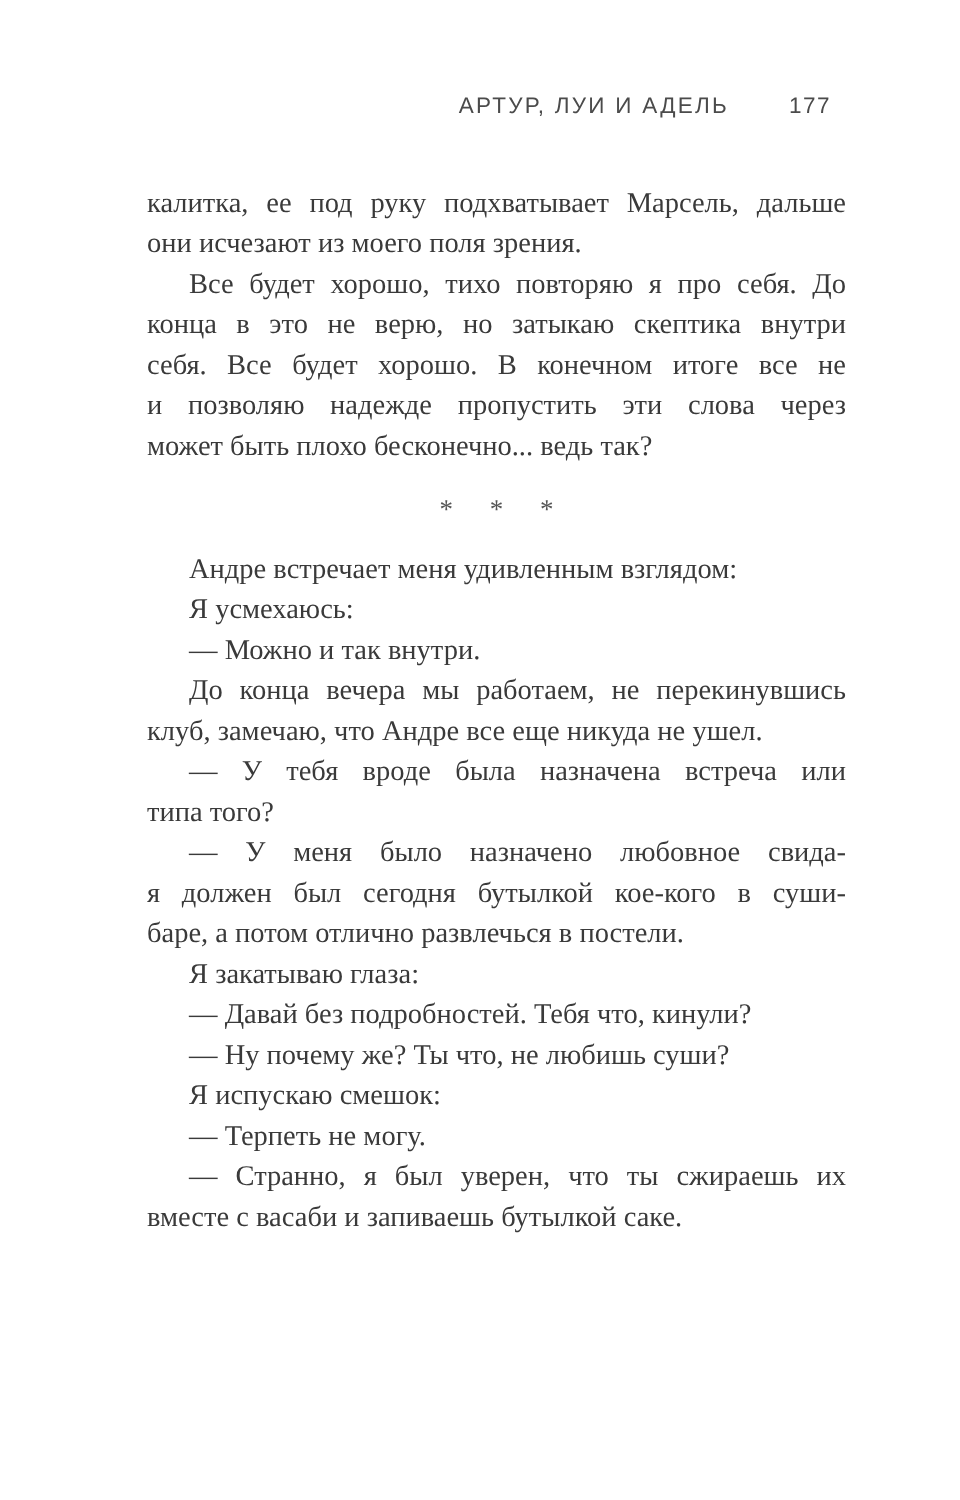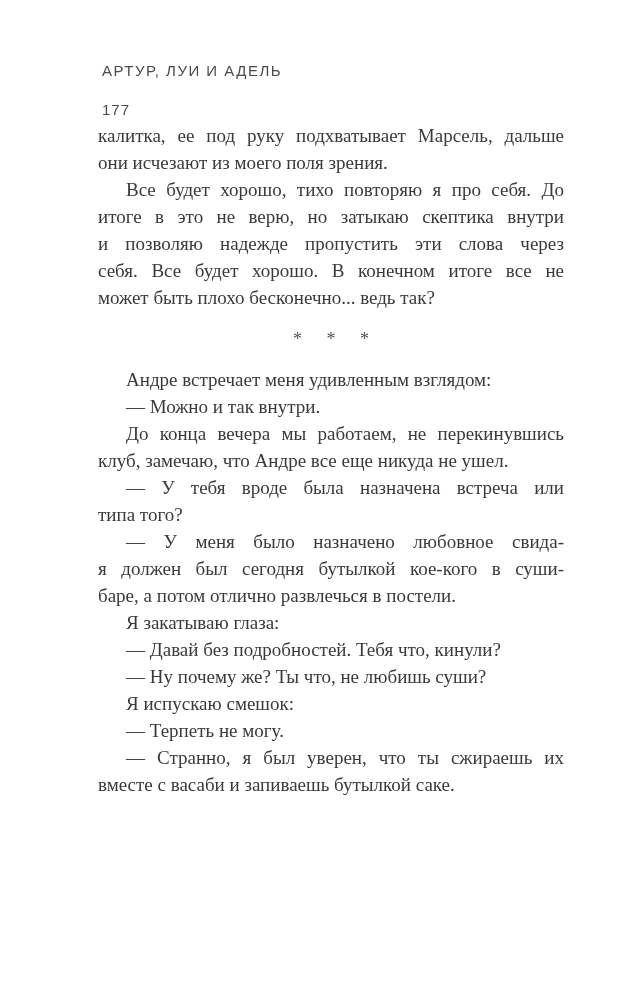--- a/index.html
+++ b/index.html
@@ -11,31 +11,30 @@
   .page {
     position: relative;
     width: 640px;
     height: 1000px;
     background: #ffffff;
     overflow: hidden;
   }
   .running-header {
     position: absolute;
     top: 62px;
-    left: 102px;
+    left: 88px;
     width: 466px;
     display: flex;
     justify-content: flex-end;
     align-items: baseline;
-    gap: 22px;
+    gap: 40px;
     font-family: "Liberation Sans", "DejaVu Sans", sans-serif;
     font-size: 15px;
     letter-spacing: 1.5px;
     color: #4b4b4b;
-    flex-direction: column;
   }
   .running-header .pagenum {
     letter-spacing: 1px;
   }
   .text-block {
     position: absolute;
     top: 122px;
     left: 88px;
     width: 466px;
     font-size: 19px;
@@ -70,28 +69,31 @@
     <span class="title">АРТУР, ЛУИ И АДЕЛЬ</span>
     <span class="pagenum">177</span>
   </div>
   <div class="text-block" id="text-block">
       <div class="para">
         <div class="line">калитка, ее под руку подхватывает Марсель, дальше</div>
         <div class="line last">они исчезают из моего поля зрения.</div>
       </div>
       <div class="para">
         <div class="line indent">Все будет хорошо, тихо повторяю я про себя. До</div>
-        <div class="line">итоге в это не верю, но затыкаю скептика внутри</div>
+        <div class="line">конца в это не верю, но затыкаю скептика внутри</div>
+        <div class="line">себя. Все будет хорошо. В конечном итоге все не</div>
         <div class="line">и позволяю надежде пропустить эти слова через</div>
-        <div class="line">себя. Все будет хорошо. В конечном итоге все не</div>
         <div class="line last">может быть плохо бесконечно... ведь так?</div>
       </div>
       <div class="separator">* * *</div>
       <div class="para">
         <div class="line last indent">Андре встречает меня удивленным взглядом:</div>
+      </div>
+      <div class="para">
+        <div class="line last indent">Я усмехаюсь:</div>
       </div>
       <div class="para">
         <div class="line last indent">— Можно и так внутри.</div>
       </div>
       <div class="para">
         <div class="line indent">До конца вечера мы работаем, не перекинувшись</div>
         <div class="line last">клуб, замечаю, что Андре все еще никуда не ушел.</div>
       </div>
       <div class="para">
         <div class="line indent">— У тебя вроде была назначена встреча или</div>

